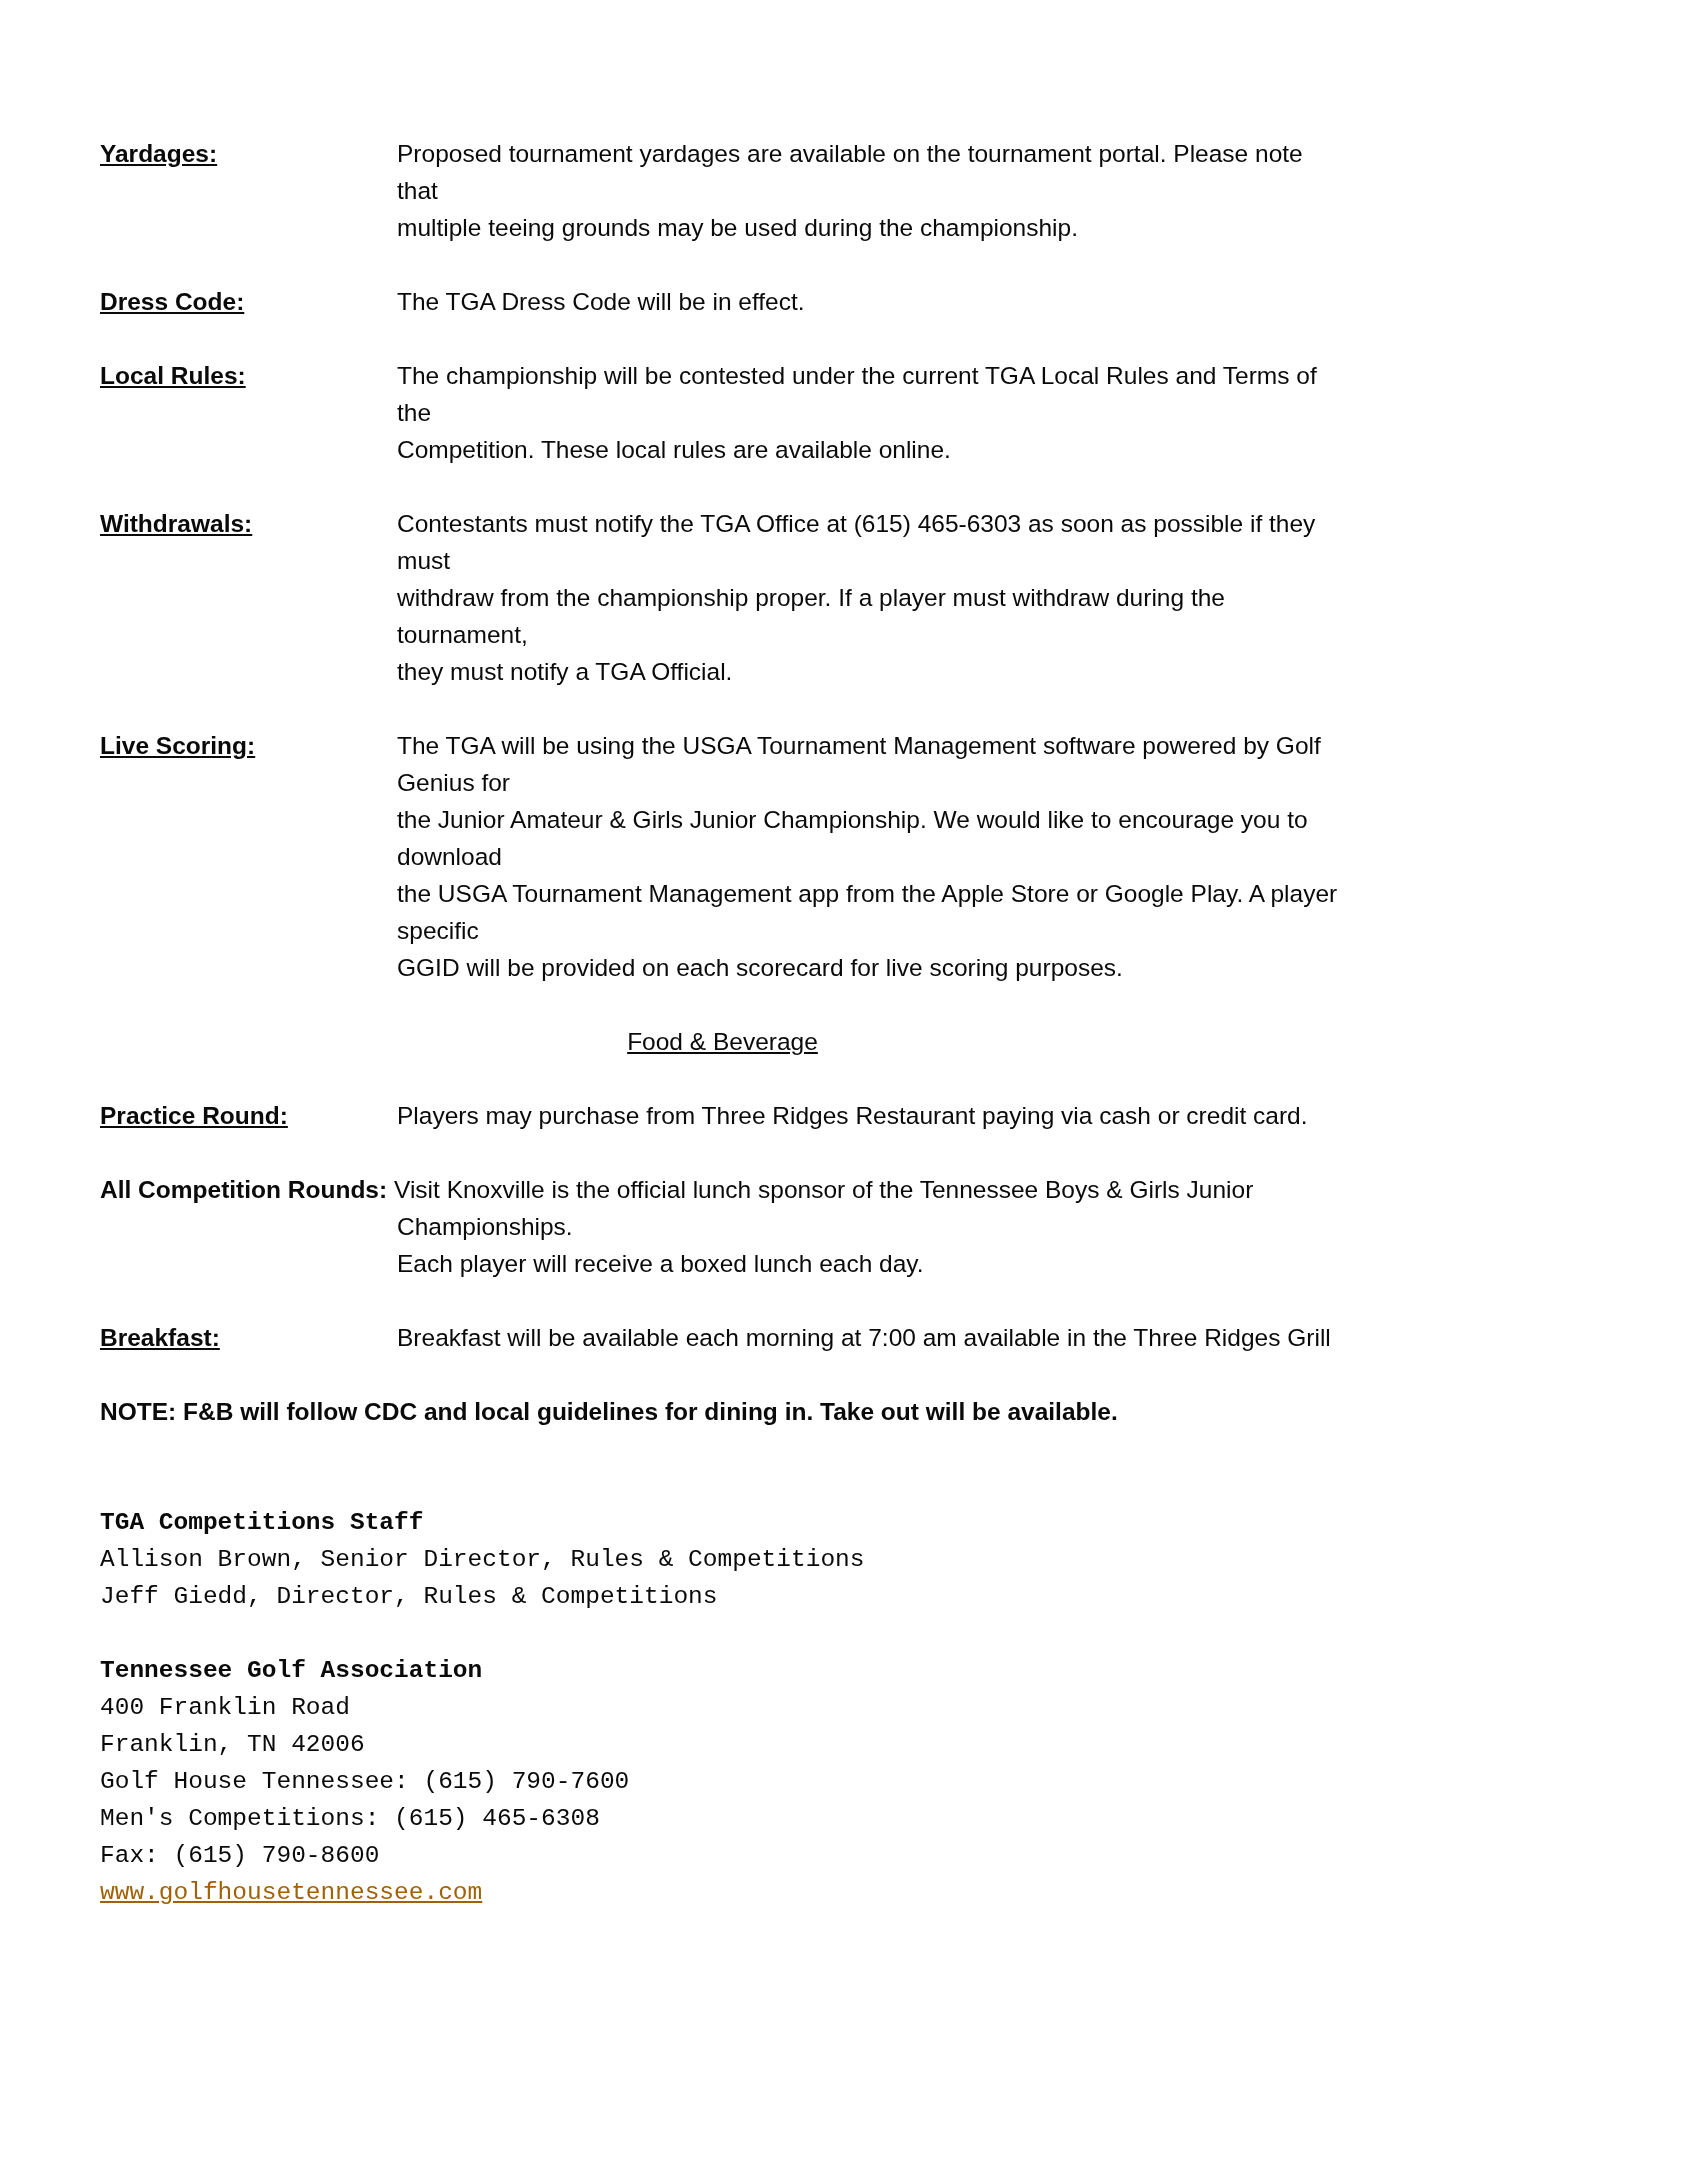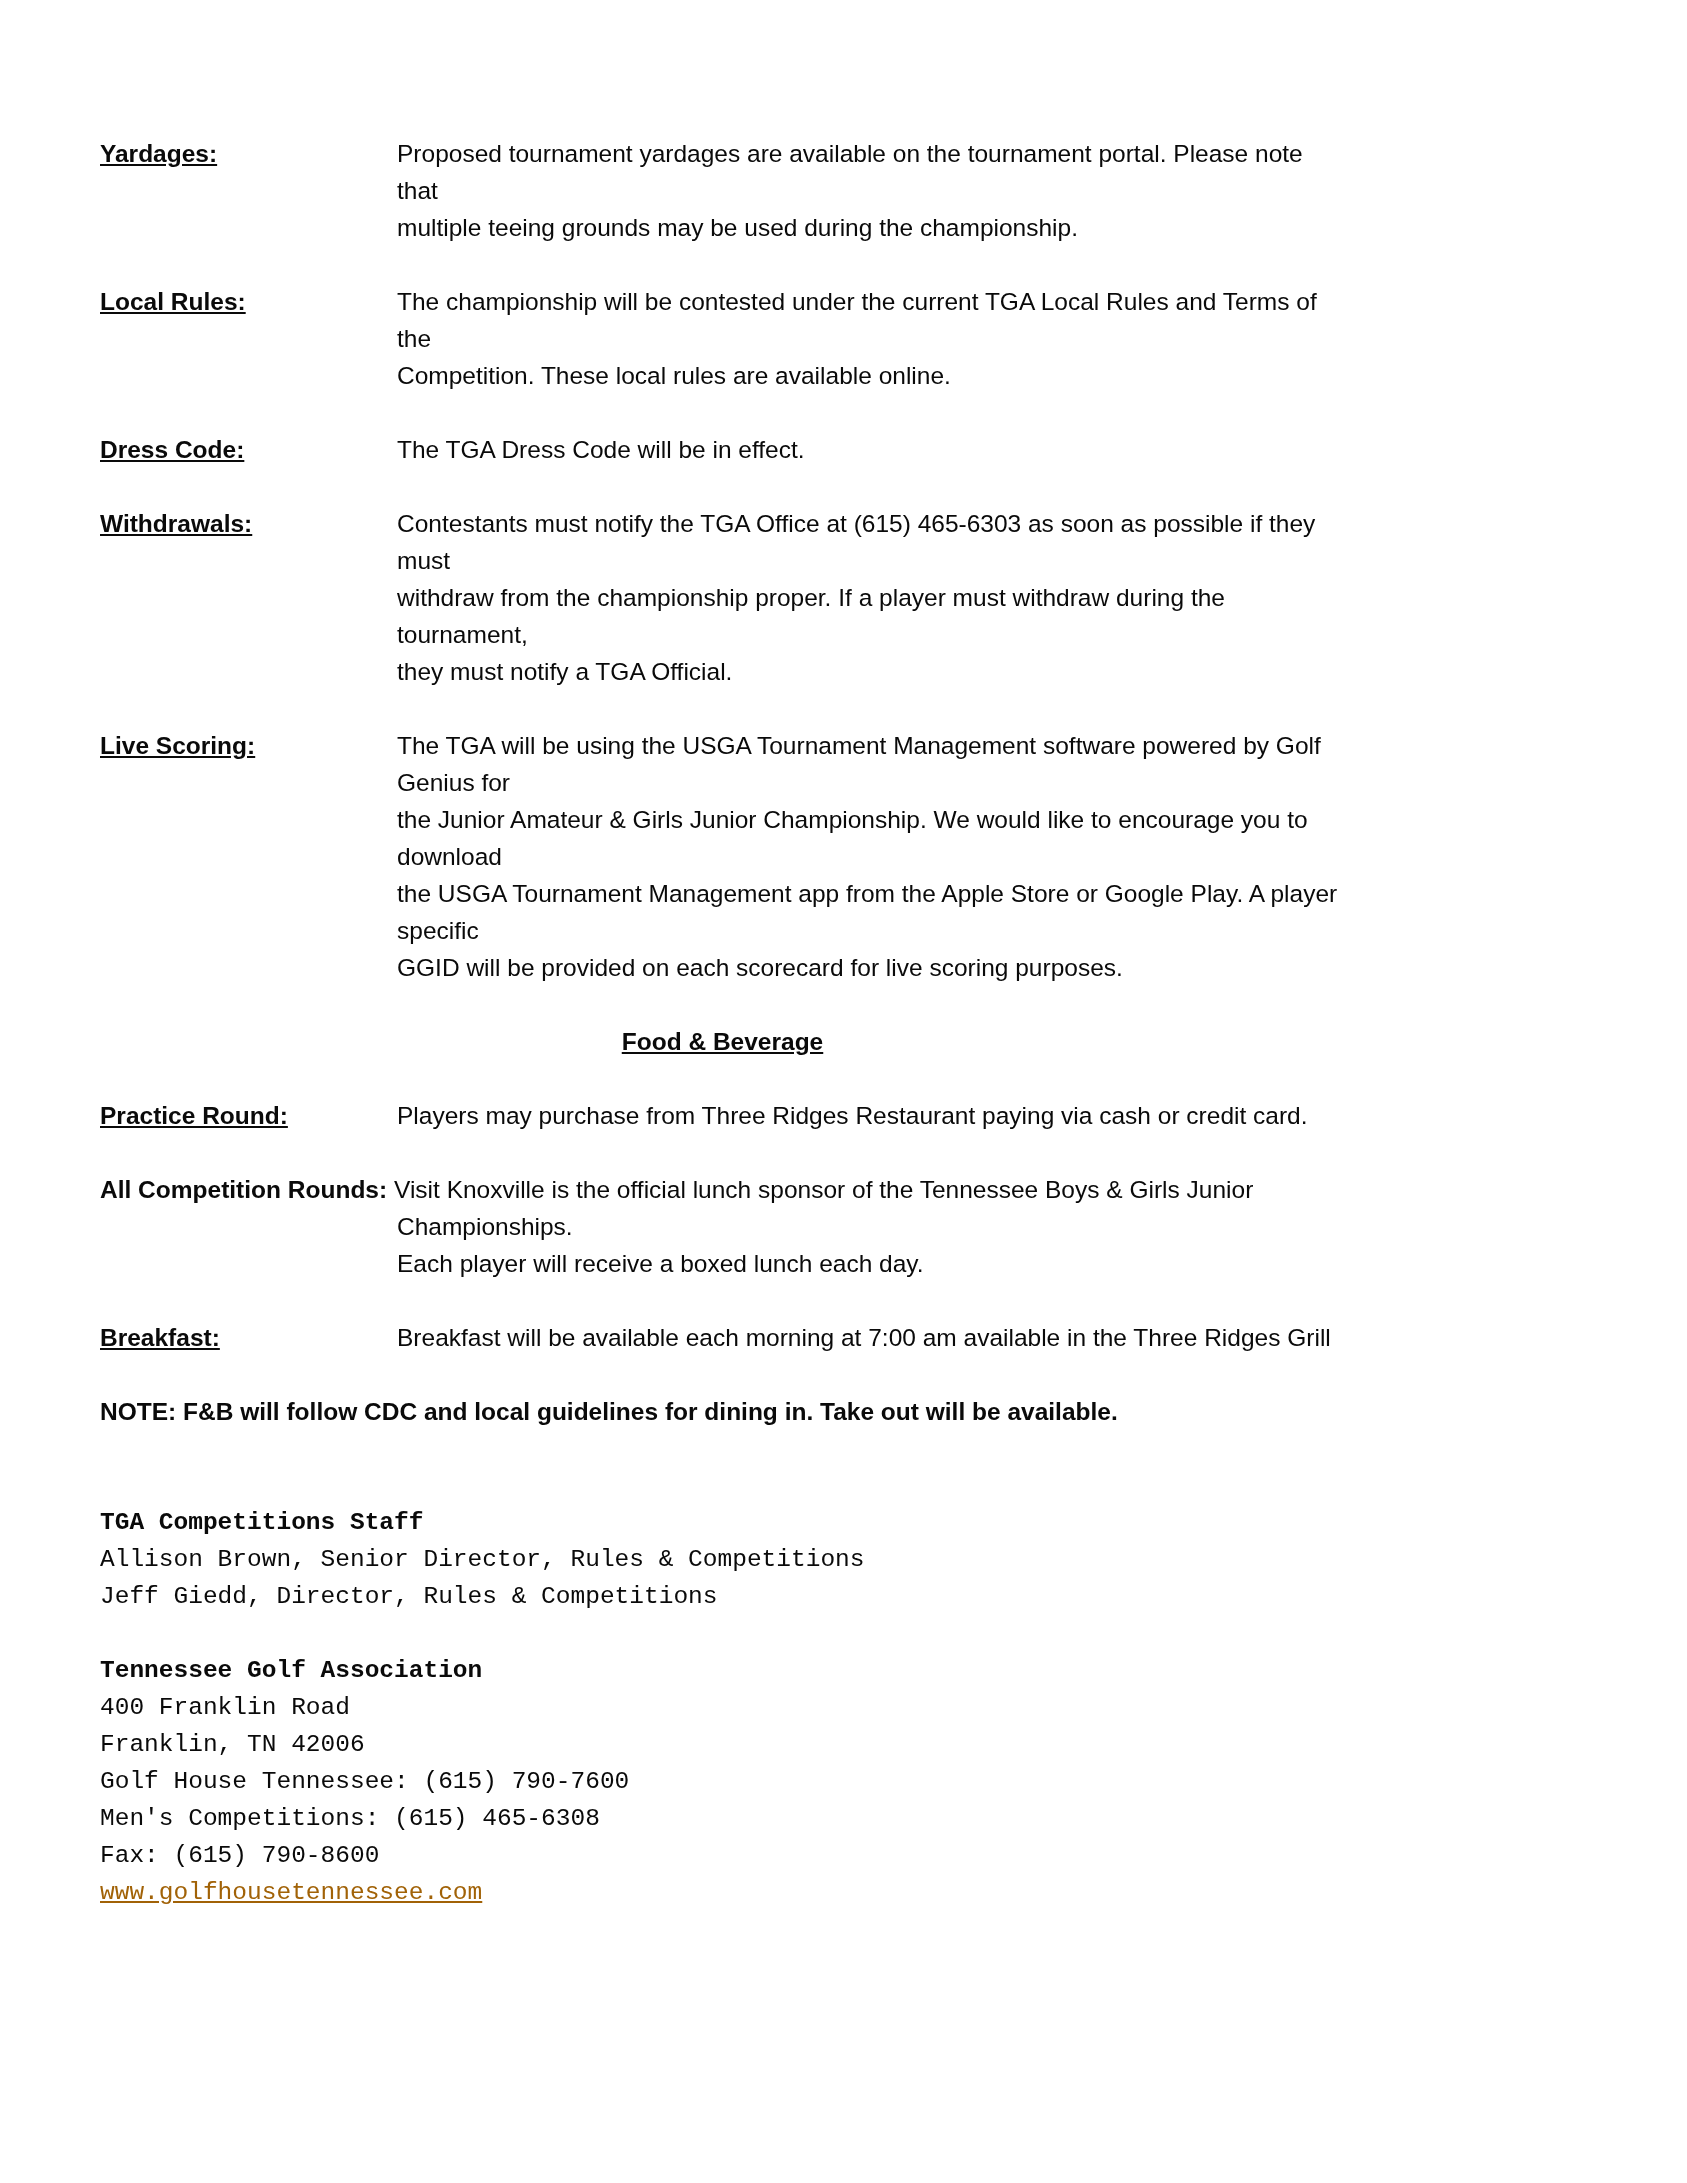--- a/index.html
+++ b/index.html
@@ -44,21 +44,21 @@
     margin-bottom: 37px;
   }
   .hang .label {
     font-weight: bold;
   }
   .hang .body-inline {
     white-space: pre-line;
   }
   .heading {
     text-align: center;
-    font-weight: bold;
+    font-weight: normal;
     margin-bottom: 37px;
   }
   .heading span {
     text-decoration: underline;
   }
   .note {
     font-weight: bold;
     margin-bottom: 74px;
   }
   .block {
@@ -78,28 +78,28 @@
 
 <div class="page">
 
   <div class="row">
     <div class="label">Yardages:</div>
     <div class="body">Proposed tournament yardages are available on the tournament portal.  Please note that
 multiple teeing grounds may be used during the championship.</div>
   </div>
 
   <div class="row">
+    <div class="label">Dress Code:</div>
+    <div class="body">The TGA Dress Code will be in effect.</div>
+  </div>
+
+  <div class="row">
     <div class="label">Local Rules:</div>
     <div class="body">The championship will be contested under the current TGA Local Rules and Terms of the
 Competition. These local rules are available online.</div>
-  </div>
-
-  <div class="row">
-    <div class="label">Dress Code:</div>
-    <div class="body">The TGA Dress Code will be in effect.</div>
   </div>
 
   <div class="row">
     <div class="label">Withdrawals:</div>
     <div class="body">Contestants must notify the TGA Office at (615) 465-6303 as soon as possible if they must
 withdraw from the championship proper. If a player must withdraw during the tournament,
 they must notify a TGA Official.</div>
   </div>
 
   <div class="row">

